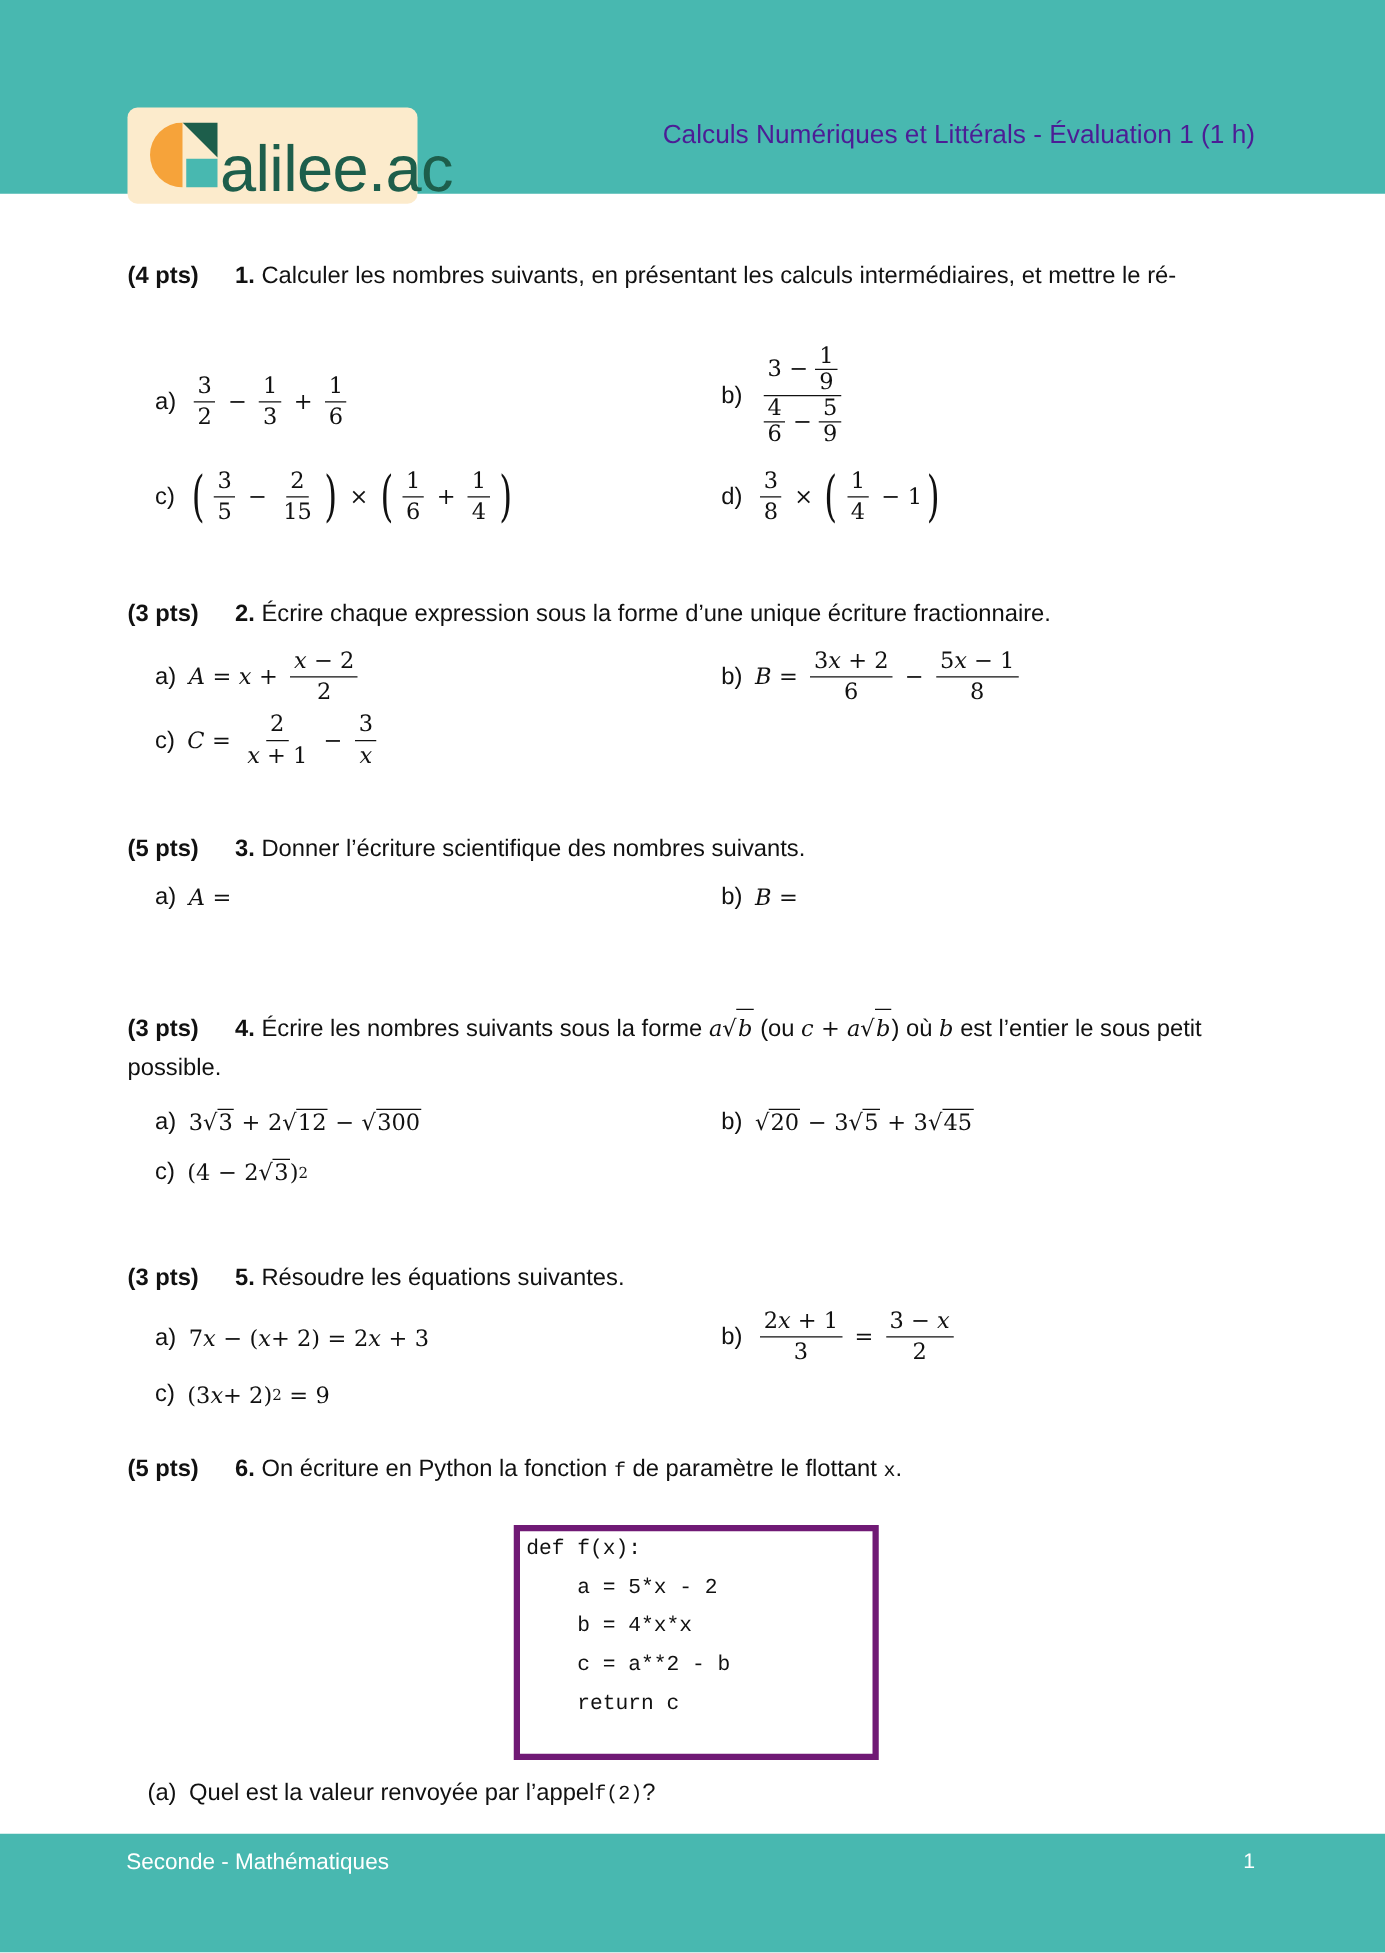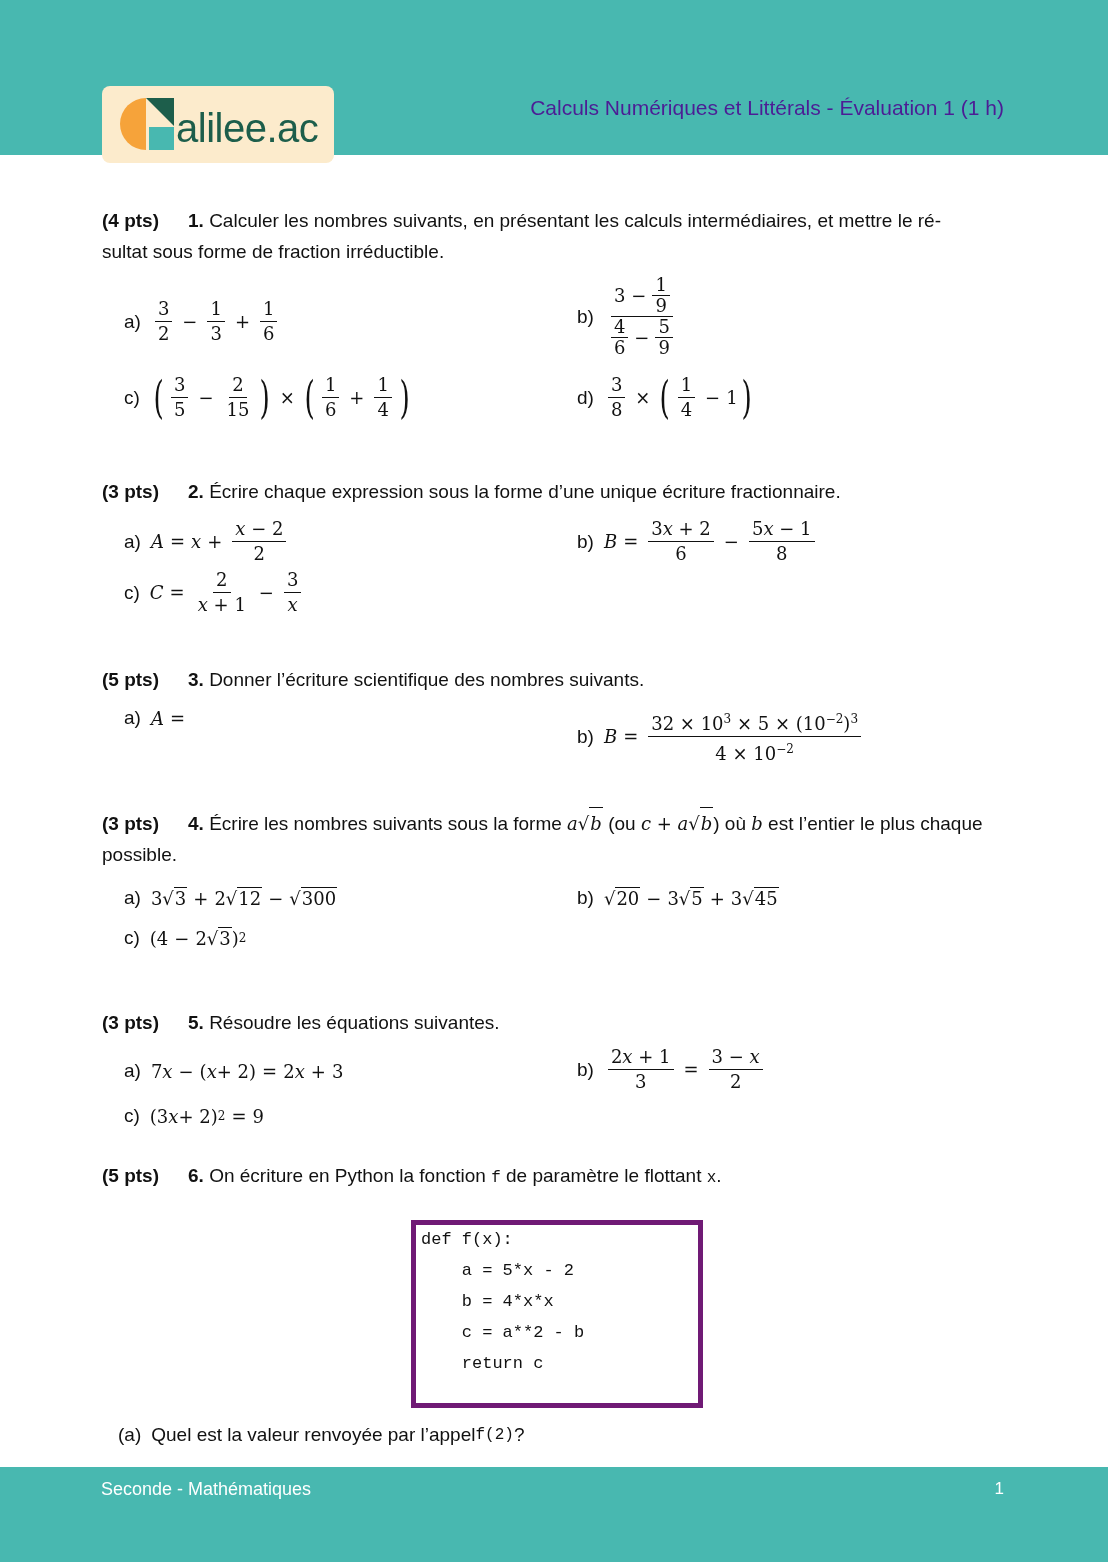--- a/index.html
+++ b/index.html
@@ -12,21 +12,21 @@
     position: absolute; left: 0; top: 0; width: 1108px; height: 155px;
     background: #48b8b0;
   }
   .logo {
     position: absolute; left: 102px; top: 86px; width: 232px; height: 77px;
     background: #fcebcc; border-radius: 8px;
   }
   .logo svg { position: absolute; left: 18px; top: 12px; }
   .logo-text {
     position: absolute; left: 74px; top: 20px;
-    font-family: "Liberation Sans", sans-serif; font-size: 40px; color: #1d5e4b;
+    font-family: "Liberation Sans", sans-serif; font-size: 52px; color: #1d5e4b;
     letter-spacing: -0.5px;
   }
   .header-title {
     position: absolute; right: 104px; top: 96px;
     color: #4c1d95; font-size: 21px;
   }
   .content { position: absolute; left: 102px; top: 205px; width: 903px; }
   .q { position: absolute; left: 0; width: 903px; }
   .q-text { line-height: 31px; }
   .pts { font-weight: bold; display: inline-block; width: 86px; }
@@ -68,21 +68,20 @@
   </div>
   <div class="header-title">Calculs Numériques et Littérals - Évaluation 1 (1 h)</div>
 </div>
 
 <div class="content">
 
   <div class="q" style="top:0">
     <div class="q-text">
       <span class="pts">(4 pts)</span><span class="num">1.</span>
       <span>Calculer les nombres suivants, en présentant les calculs intermédiaires, et mettre le ré-</span><br>
-      <span>sultat sous forme de fraction irréductible.</span>
     </div>
   </div>
   <div class="item" style="left:22px; top:92px">
     <span class="lbl">a)</span>
     <span class="math">
       <span class="frac">
           <span>3</span>
           <span>2</span>
         </span>
         <span class="op">−</span>
@@ -224,33 +223,29 @@
     <span class="math">
         <i>A</i>
         <span class="op">=</span>
       </span>
   </div>
   <div class="item" style="left:475px; top:502px">
     <span class="lbl">b)</span>
     <span class="math">
         <i>B</i>
         <span class="op">=</span>
-        <span class="frac">
-          <span>32 × 10<sup>3</sup> × 5 × (10<sup>−2</sup>)<sup>3</sup></span>
-          <span>4 × 10<sup>−2</sup></span>
-        </span>
       </span>
   </div>
 
   <div class="q" style="top:602px">
     <div class="q-text">
       <span class="pts">(3 pts)</span><span class="num">4.</span>
       <span>Écrire les nombres suivants sous la forme </span><span class="math"><i>a</i>√<span class="sqrt"><i>b</i></span></span><span> (ou </span><span class="math"><i>c</i>&nbsp;+&nbsp;<i>a</i>√<span class="sqrt"><i>b</i></span></span><span>) où </span><span class="math">
           <i>b</i>
-        </span><span> est l’entier le plus chaque</span><br>
+        </span><span> est l’entier le sous petit</span><br>
       <span>possible.</span>
     </div>
   </div>
   <div class="item" style="left:22px; top:682px">
     <span class="lbl">a)</span>
     <span class="math">3√<span class="sqrt">3</span><span class="op">+</span>2√<span class="sqrt">12</span><span class="op">−</span>√<span class="sqrt">300</span></span>
   </div>
   <div class="item" style="left:475px; top:682px">
     <span class="lbl">b)</span>
     <span class="math">√<span class="sqrt">20</span><span class="op">−</span>3√<span class="sqrt">5</span><span class="op">+</span>3√<span class="sqrt">45</span></span>

